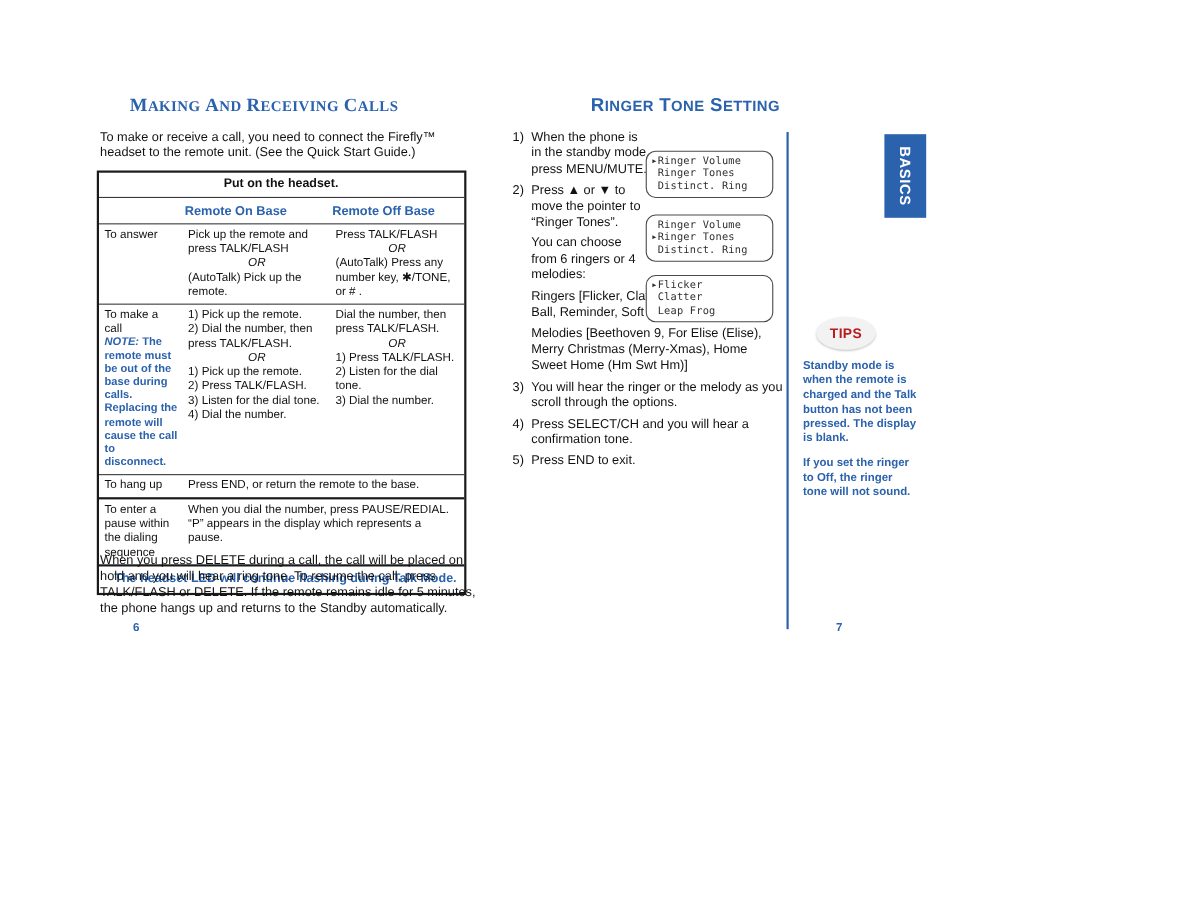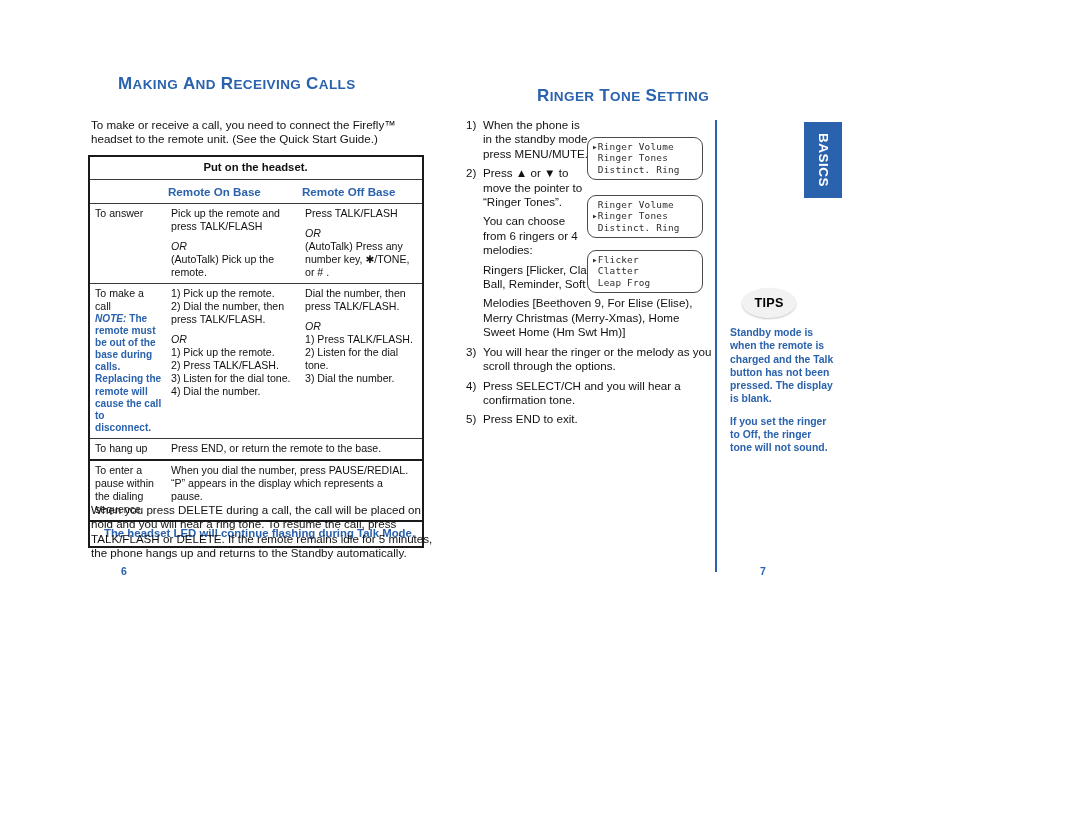--- a/index.html
+++ b/index.html
@@ -20,21 +20,21 @@
   .chapter-title {
     position: absolute;
     font-weight: bold;
     color: #2b62ad;
     letter-spacing: 0.4px;
     white-space: nowrap;
   }
   .chapter-title .cap   { font-size: 17px; }
   .chapter-title .small { font-size: 13.5px; }
 
-  #title-left  { left: 118px; top: 74px; }
+  #title-left  { left: 118px; top: 86px; font-family: Liberation Serif, serif; }
   #title-right { left: 537px; top: 86px; }
 
   
   .body-text {
     position: absolute;
     font-size: 11.6px;
     line-height: 14.4px;
     color: #111111;
   }
   .ital { font-style: italic; }
@@ -69,21 +69,21 @@
     font-size: 11.3px;
     padding: 4px 6px 5px 6px;
     text-align: center;
   }
   .colhead {
     color: #2b62ad;
     font-weight: bold;
     font-size: 11.6px;
     padding: 5px 2px 5px 2px;
   }
-  .ctr { text-align: left; margin-top: 7px; }
+  .ctr { text-align: center; }
   .note-blue {
     color: #2b62ad;
     font-weight: bold;
     font-size: 10.1px;
     line-height: 12.1px;
   }
   .note-blue .note-lead { font-style: italic; font-weight: bold; }
   #led-footer {
     color: #2b62ad;
     font-weight: bold;
@@ -160,21 +160,21 @@
     border-radius: 50%;
     background: #f2f2f2;
     box-shadow: 0 1px 2px rgba(0,0,0,0.22);
   }
   #tips-badge .badge-label {
     position: absolute;
     left: 50%; top: 50%;
     transform: translate(-50%,-50%);
     font-weight: bold;
     font-size: 12.6px;
-    color: #000000;
+    color: #b91c1c;
     letter-spacing: 0.3px;
   }
   #tips-body {
     position: absolute;
     left: 730px; top: 326px; width: 104px;
     color: #2b62ad;
     font-weight: bold;
     font-size: 10.4px;
     line-height: 13.3px;
   }

